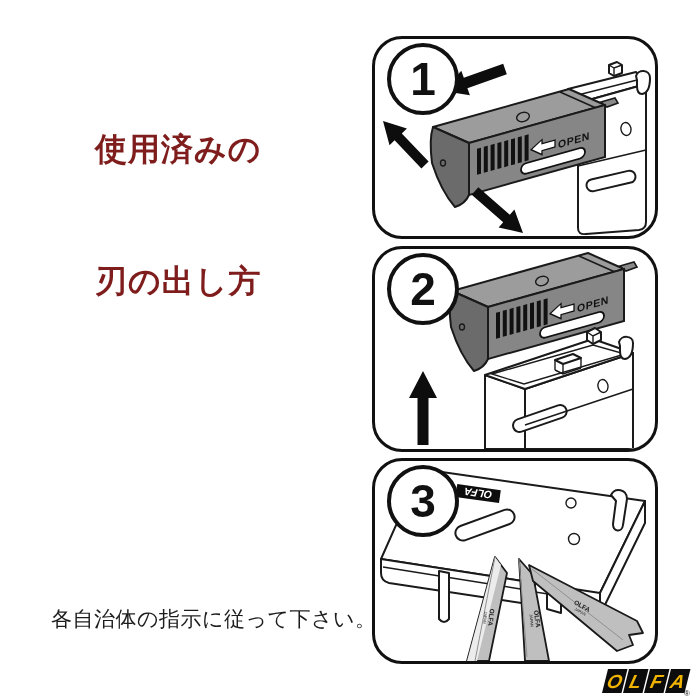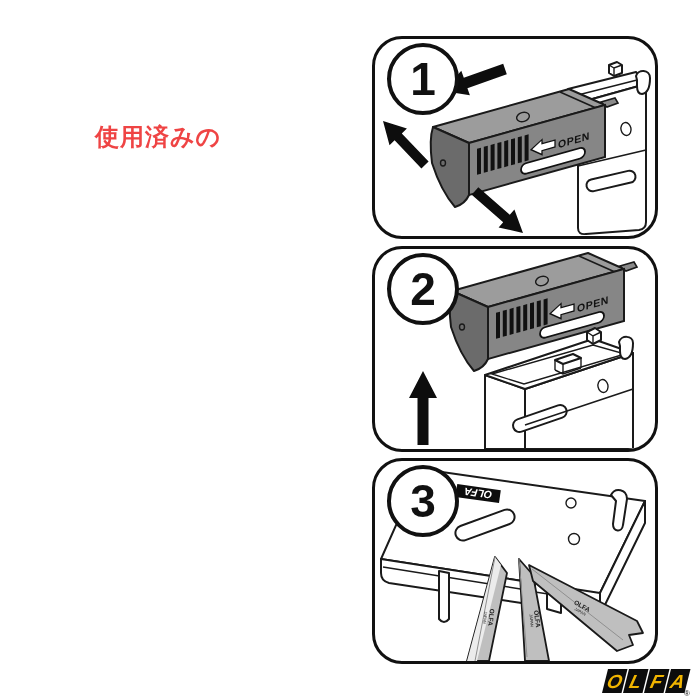--- a/index.html
+++ b/index.html
@@ -2,22 +2,22 @@
 <html><head>
 <meta charset="utf-8">
 <style>
   html,body{margin:0;padding:0;}
   body{
     width:700px;height:700px;position:relative;background:#ffffff;
     font-family:"Liberation Sans","DejaVu Sans",sans-serif;
     -webkit-font-smoothing:antialiased;
   }
   .title{
-    position:absolute;left:95px;top:27px;
-    font-size:24px;font-weight:bold;color:#ef4444;
+    position:absolute;left:95px;top:39px;
+    font-size:32px;font-weight:bold;color:#7f1d1d;
     line-height:44px;letter-spacing:1px;white-space:pre;
   }
   .panel{
     position:absolute;left:372px;width:286px;
     border:3px solid #111;border-radius:30px;background:#fff;
     box-sizing:border-box;overflow:hidden;
   }
   .panel svg{position:absolute;left:0;top:0;}
   .badge{
     position:absolute;left:12px;top:4px;width:64px;height:64px;
@@ -33,20 +33,21 @@
   .logo{position:absolute;left:600px;top:668px;width:92px;height:30px;}
   .ill-stroke{fill:#ffffff;stroke:#1a1a1a;stroke-width:2;stroke-linejoin:round;}
   .thin{fill:none;stroke:#1a1a1a;stroke-width:1.4;}
   .arrow{fill:#0d0d0d;stroke:none;}
 </style>
 </head>
 <body>
 
 <div class="title">
   <div>使用済みの</div>
+  <div>刃の出し方</div>
 </div>
 
 <div class="panel" style="top:36px;height:203px;">
   <svg width="280" height="197" viewBox="0 0 280 197">
 
     <g>
       <path class="ill-stroke" d="M203,64 L193,50 L261,33 L271,45 Z"></path>
       <path class="ill-stroke" d="M203,64 L271,45 L271,183 Q271,190 264,191 L211,195 Q203,196 203,189 Z"></path>
       <path class="thin" d="M199,57 L266,40"></path>
       <path class="ill-stroke" d="M234,26 L242,23 L247,26 L247,34 L239,37 L234,34 Z"></path>
@@ -192,20 +193,21 @@
         </g>
       </g>
     </g>
   </svg>
   <div class="badge">
     <span>3</span>
   </div>
 </div>
 
 <div class="footnote">
+  <div class="l2">各自治体の指示に従って下さい。</div>
 </div>
 
 <svg class="logo" viewBox="0 0 92 30">
   <g transform="translate(8,1) skewX(-14)">
     <rect x="0" y="0" width="19.5" height="24" fill="#0c0c0c"></rect>
     <rect x="21" y="0" width="19.5" height="24" fill="#0c0c0c"></rect>
     <rect x="42" y="0" width="19.5" height="24" fill="#0c0c0c"></rect>
     <rect x="63" y="0" width="19.5" height="24" fill="#0c0c0c"></rect>
     <g fill="#F0B400" font-size="19" font-weight="bold" text-anchor="middle" font-style="italic">
       <text x="10" y="19.5">O</text>

